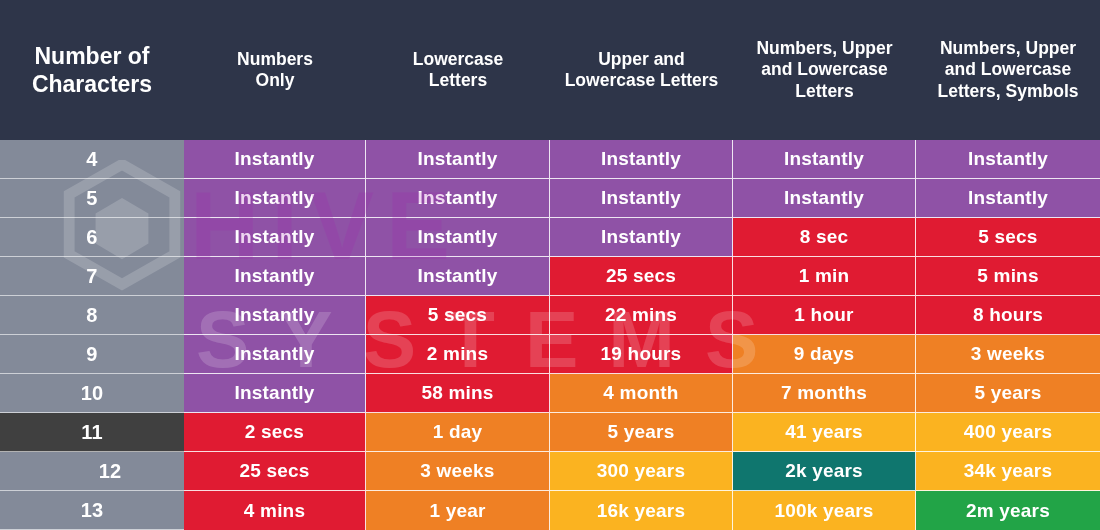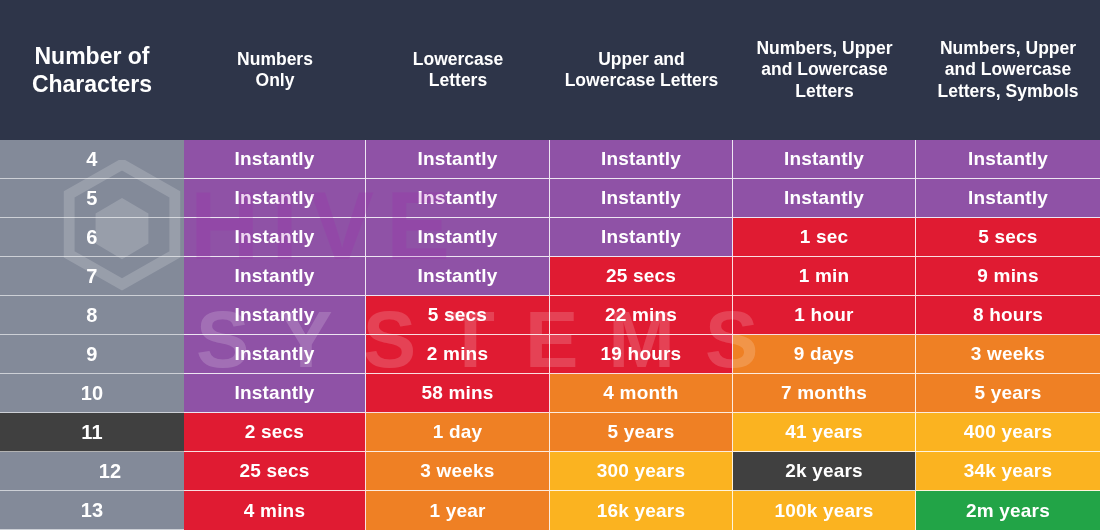--- a/index.html
+++ b/index.html
@@ -139,28 +139,28 @@
       <div class="cell num" style="background: rgb(131, 138, 153);">5</div>
       <div class="cell" style="background: rgb(143, 82, 166);">Instantly</div>
       <div class="cell" style="background: rgb(143, 82, 166);">Instantly</div>
       <div class="cell" style="background: rgb(143, 82, 166);">Instantly</div>
       <div class="cell" style="background: rgb(143, 82, 166);">Instantly</div>
       <div class="cell lastcol" style="background: rgb(143, 82, 166);">Instantly</div>
       <div class="cell num" style="background: rgb(131, 138, 153);">6</div>
       <div class="cell" style="background: rgb(143, 82, 166);">Instantly</div>
       <div class="cell" style="background: rgb(143, 82, 166);">Instantly</div>
       <div class="cell" style="background: rgb(143, 82, 166);">Instantly</div>
-      <div class="cell" style="background: rgb(224, 27, 50);">1 sec</div>
+      <div class="cell" style="background: rgb(224, 27, 50);">8 sec</div>
       <div class="cell lastcol" style="background: rgb(224, 27, 50);">5 secs</div>
       <div class="cell num" style="background: rgb(131, 138, 153);">7</div>
       <div class="cell" style="background: rgb(143, 82, 166);">Instantly</div>
       <div class="cell" style="background: rgb(143, 82, 166);">Instantly</div>
       <div class="cell" style="background: rgb(224, 27, 50);">25 secs</div>
       <div class="cell" style="background: rgb(224, 27, 50);">1 min</div>
-      <div class="cell lastcol" style="background: rgb(224, 27, 50);">9 mins</div>
+      <div class="cell lastcol" style="background: rgb(224, 27, 50);">5 mins</div>
       <div class="cell num" style="background: rgb(131, 138, 153);">8</div>
       <div class="cell" style="background: rgb(143, 82, 166);">Instantly</div>
       <div class="cell" style="background: rgb(224, 27, 50);">5 secs</div>
       <div class="cell" style="background: rgb(224, 27, 50);">22 mins</div>
       <div class="cell" style="background: rgb(224, 27, 50);">1 hour</div>
       <div class="cell lastcol" style="background: rgb(224, 27, 50); text-align: center;">8 hours</div>
       <div class="cell num" style="background: rgb(131, 138, 153);">9</div>
       <div class="cell" style="background: rgb(143, 82, 166);">Instantly</div>
       <div class="cell" style="background: rgb(224, 27, 50); text-align: center;">2 mins</div>
       <div class="cell" style="background: rgb(224, 27, 50);">19 hours</div>
@@ -175,21 +175,21 @@
       <div class="cell num" style="background: #404040;">11</div>
       <div class="cell" style="background: rgb(224, 27, 50);">2 secs</div>
       <div class="cell" style="background: rgb(239, 128, 36);">1 day</div>
       <div class="cell" style="background: rgb(239, 128, 36);">5 years</div>
       <div class="cell" style="background: rgb(251, 179, 32);">41 years</div>
       <div class="cell lastcol" style="background: rgb(251, 179, 32);">400 years</div>
       <div class="cell num" style="background: rgb(131, 138, 153); padding-left: 36px;">12</div>
       <div class="cell" style="background: rgb(224, 27, 50);">25 secs</div>
       <div class="cell" style="background: rgb(239, 128, 36);">3 weeks</div>
       <div class="cell" style="background: rgb(251, 179, 32);">300 years</div>
-      <div class="cell" style="background: #404040;">2k years</div>
+      <div class="cell" style="background: #0f766e;">2k years</div>
       <div class="cell lastcol" style="background: rgb(251, 179, 32);">34k years</div>
       <div class="cell num lastrow" style="background: rgb(131, 138, 153);">13</div>
       <div class="cell lastrow" style="background: rgb(224, 27, 50);">4 mins</div>
       <div class="cell lastrow" style="background: rgb(239, 128, 36);">1 year</div>
       <div class="cell lastrow" style="background: rgb(251, 179, 32);">16k years</div>
       <div class="cell lastrow" style="background: rgb(251, 179, 32);">100k years</div>
       <div class="cell lastcol lastrow" style="background: rgb(34, 164, 71);">2m years</div>
     </div>
 
   <div id="watermark">

